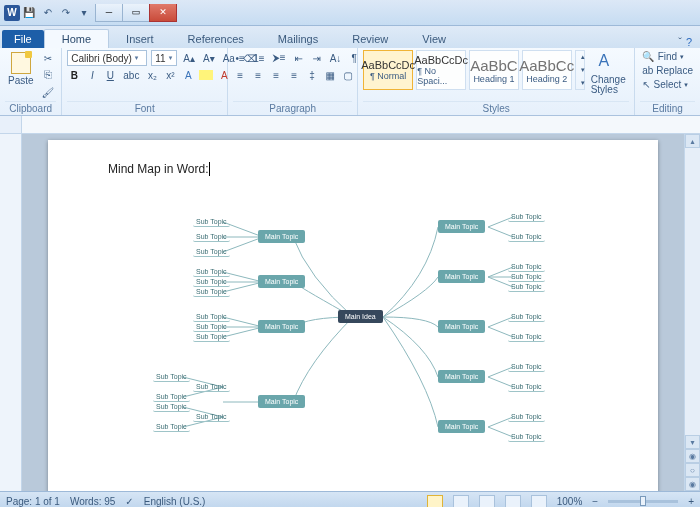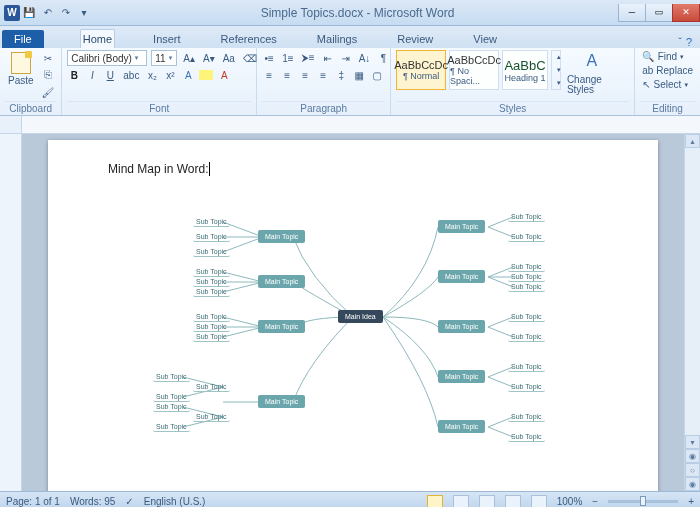--- a/index.html
+++ b/index.html
@@ -11,21 +11,21 @@
 .w-icon { width: 16px; height: 16px; background: #2b579a; color: #fff; font-weight: bold; font-size: 10px; display: flex; align-items: center; justify-content: center; border-radius: 2px; }
 .qat-icon { width: 16px; height: 16px; display: flex; align-items: center; justify-content: center; color: #3a5b82; font-size: 10px; }
 .titlebar .title { flex: 1; text-align: center; font-size: 12px; color: #4a6a8f; }
 .win-btns { display: flex; }
 .win-btn { width: 28px; height: 18px; display: flex; align-items: center; justify-content: center; font-size: 9px; background: linear-gradient(#eaf2fb,#cfe1f4); border: 1px solid #99b4d1; border-top: none; margin-left: -1px; }
 .win-btn.close { background: linear-gradient(#e07a6b,#c94b3a); color: #fff; border-color: #a33; }
 
 
 .tabs { height: 22px; background: linear-gradient(#dfeaf7,#cfe1f3); display: flex; align-items: flex-end; padding-left: 2px; font-size: 11px; }
 .file-tab { background: #1d5ea8; color: #fff; padding: 3px 12px; border-radius: 2px 2px 0 0; }
-.tab { padding: 3px 2px; color: #3b5a7d; cursor: pointer; margin-left: 36px; }
+.tab { padding: 3px 17px; color: #3b5a7d; cursor: pointer; }
 .tab.active { background: #f4f9ff; border: 1px solid #b8cde4; border-bottom: none; border-radius: 2px 2px 0 0; color: #2b4a6d; }
 .help-icon { margin-left: auto; padding: 0 8px; color: #3b5a7d; display:flex; gap:4px; align-items:center; }
 
 
 .ribbon { height: 68px; background: linear-gradient(#f5faff,#e6f0fb); border-bottom: 1px solid #aac2de; display: flex; font-size: 10px; }
 .rgroup { border-right: 1px solid #c9dbee; padding: 2px 5px 0; display: flex; flex-direction: column; }
 .rgroup-body { flex: 1; display: flex; align-items: flex-start; gap: 3px; }
 .rgroup-label { text-align: center; color: #5a7aa0; font-size: 10px; padding: 1px 0; border-top: 1px solid #d8e6f4; }
 .big-btn { display: flex; flex-direction: column; align-items: center; gap: 1px; padding: 2px 3px; color: #3a5b82; }
 .big-btn .ico { width: 20px; height: 22px; background: #fff8e0; border: 1px solid #cfa73f; position: relative; }
@@ -34,21 +34,21 @@
 .row { display: flex; align-items: center; gap: 4px; }
 .combo { height: 16px; background: #fff; border: 1px solid #a9c2dc; padding: 0 3px; display: flex; align-items: center; font-size: 10px; color: #333; }
 .combo .arrow { margin-left: 3px; font-size: 7px; color: #5a7aa0; }
 .tbtn { min-width: 14px; height: 16px; padding: 0 2px; display: flex; align-items: center; justify-content: center; color: #3a5b82; font-size: 10px; cursor: pointer; }
 .tbtn.bold { font-weight: bold; color: #222; }
 .tbtn.italic { font-style: italic; }
 .tbtn.uline { text-decoration: underline; }
 .style-box { width: 50px; height: 40px; border: 1px solid #cfdff0; background: #fdfefe; display: flex; flex-direction: column; align-items: center; justify-content: center; font-size: 9px; color: #3a5b82; }
 .style-box.sel { border: 1px solid #f0b437; background: #fff4d0; }
 .style-box .sample { font-size: 11px; color: #333; }
-.style-box .sample.blue { color: #14532d; font-size: 13px; }
+.style-box .sample.blue { color: #737373; font-size: 15px; }
 .editing-item { display: flex; align-items: center; gap: 3px; color: #3a5b82; padding: 1px 2px; font-size: 10px; }
 
 
 .ruler-area { height: 18px; background: #e8f0fa; border-bottom: 1px solid #c3d6ea; display: flex; }
 .ruler-corner { width: 22px; border-right: 1px solid #c3d6ea; }
 .ruler-h { flex: 1; background: #f4f8fc; position: relative; font-size: 8px; color: #6a85a3; overflow: hidden; }
 
 
 .docwrap { height: 357px; display: flex; background: #b9c9da; }
 .ruler-v { width: 22px; background: #eef4fb; border-right: 1px solid #c3d6ea; }
@@ -82,21 +82,20 @@
 <body>
 
 <div class="titlebar">
   <div class="left-icons">
     <div class="w-icon">W</div>
     <div class="qat-icon">💾</div>
     <div class="qat-icon">↶</div>
     <div class="qat-icon">↷</div>
     <div class="qat-icon">▾</div>
   </div>
-  <div class="title">Simple Topics.docx - Microsoft Word</div>
   <div class="win-btns">
     <div class="win-btn">─</div>
     <div class="win-btn">▭</div>
     <div class="win-btn close">✕</div>
   </div>
 </div>
 
 <div class="tabs">
   <div class="file-tab">File</div>
   <div class="tab active">Home</div>
@@ -188,20 +187,24 @@
           <span class="sample">AaBbCcDc</span>
           <span>¶ Normal</span>
         </div>
       <div class="style-box">
           <span class="sample">AaBbCcDc</span>
           <span>¶ No Spaci...</span>
         </div>
       <div class="style-box">
           <span class="sample blue">AaBbC</span>
           <span>Heading 1</span>
+        </div>
+      <div class="style-box">
+          <span class="sample blue">AaBbCc</span>
+          <span>Heading 2</span>
         </div>
       <div class="col" style="justify-content:center;gap:0;border:1px solid #cfdff0;height:40px;width:10px">
         <div class="tbtn" style="font-size:7px">▴</div>
         <div class="tbtn" style="font-size:7px">▾</div>
         <div class="tbtn" style="font-size:7px">▾</div>
       </div>
       <div class="big-btn">
         <div style="width:20px;height:22px;color:#3a73b9;font-size:16px">A</div>
         <span style="text-align:left;line-height:1">Change Styles</span>
       </div>

